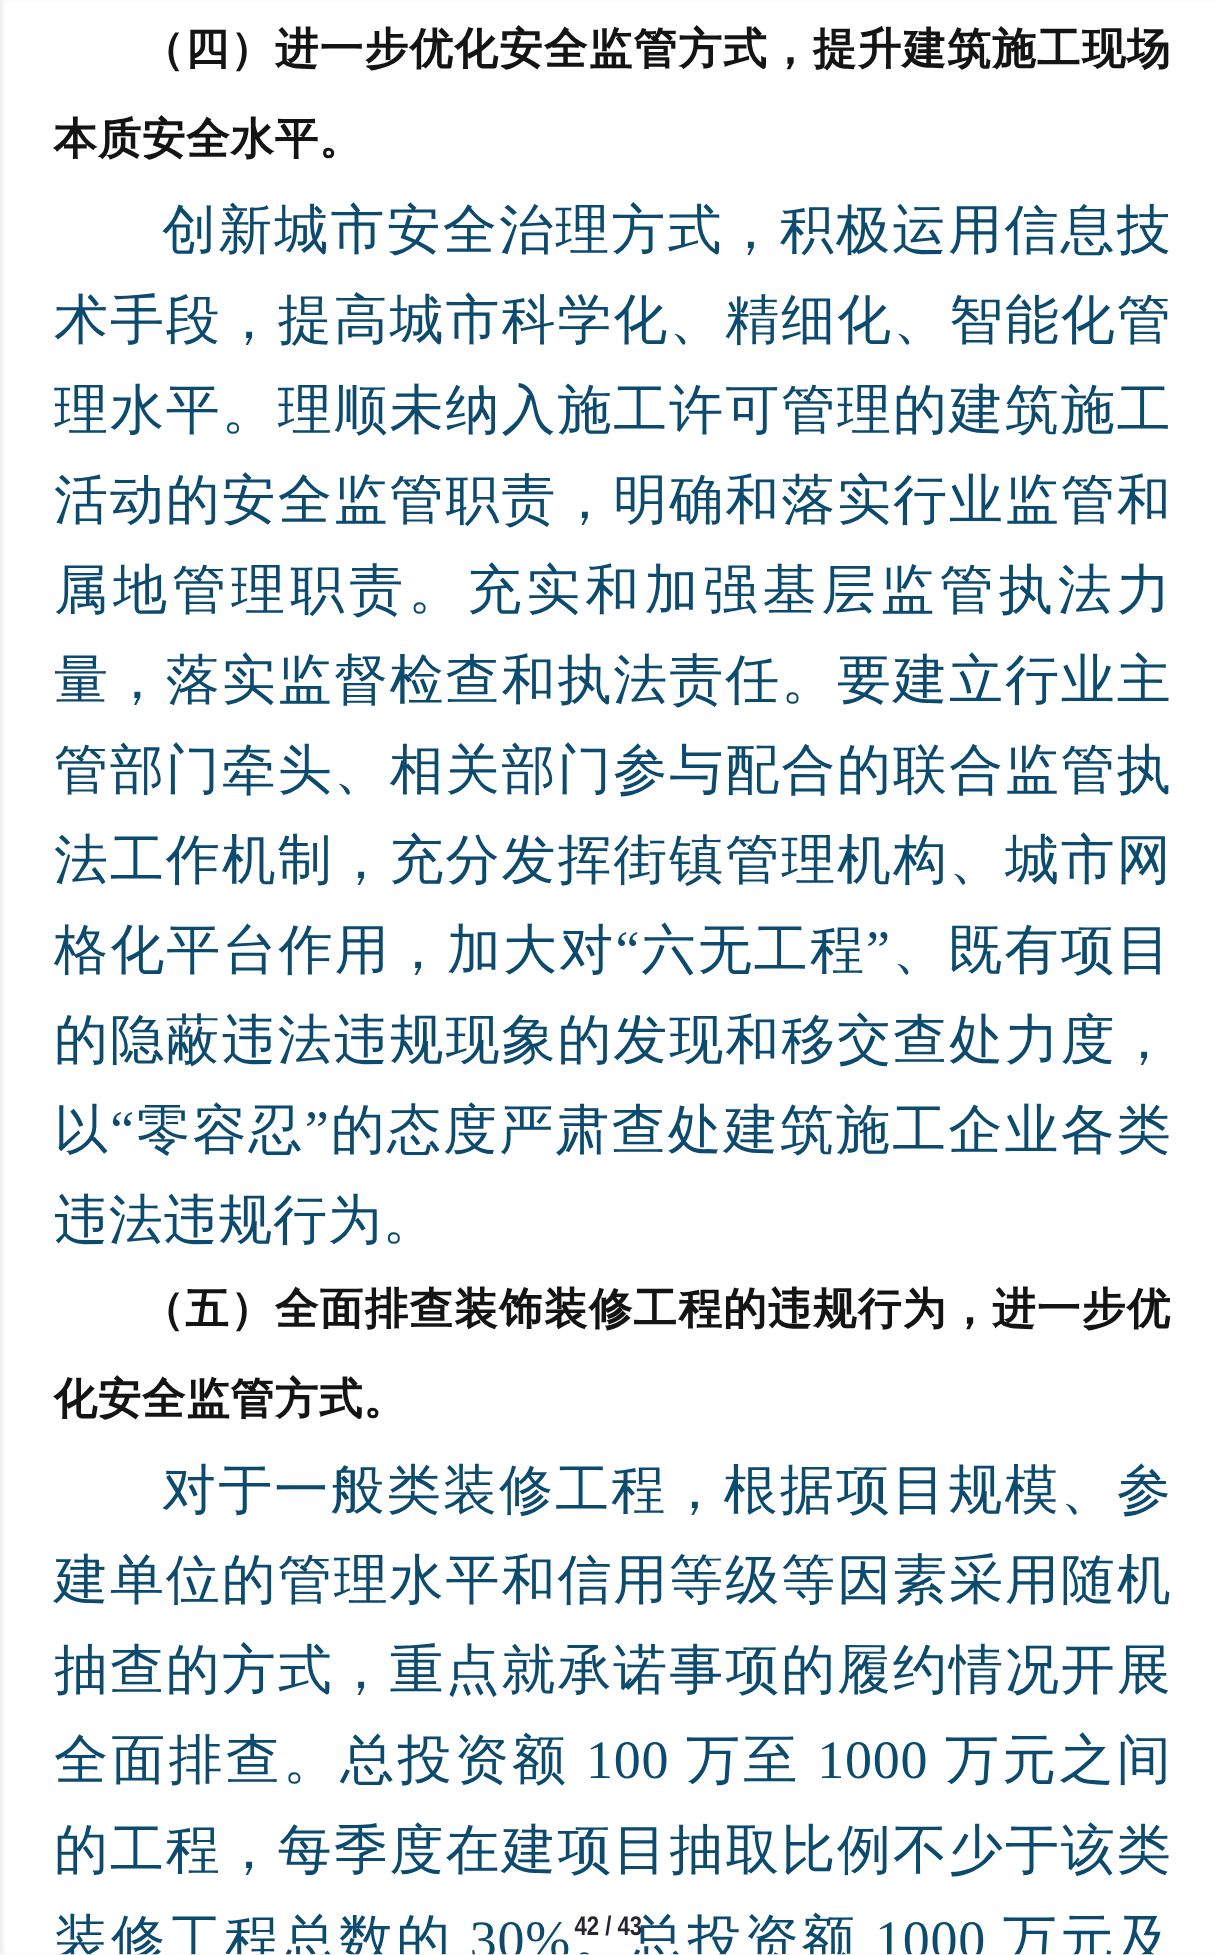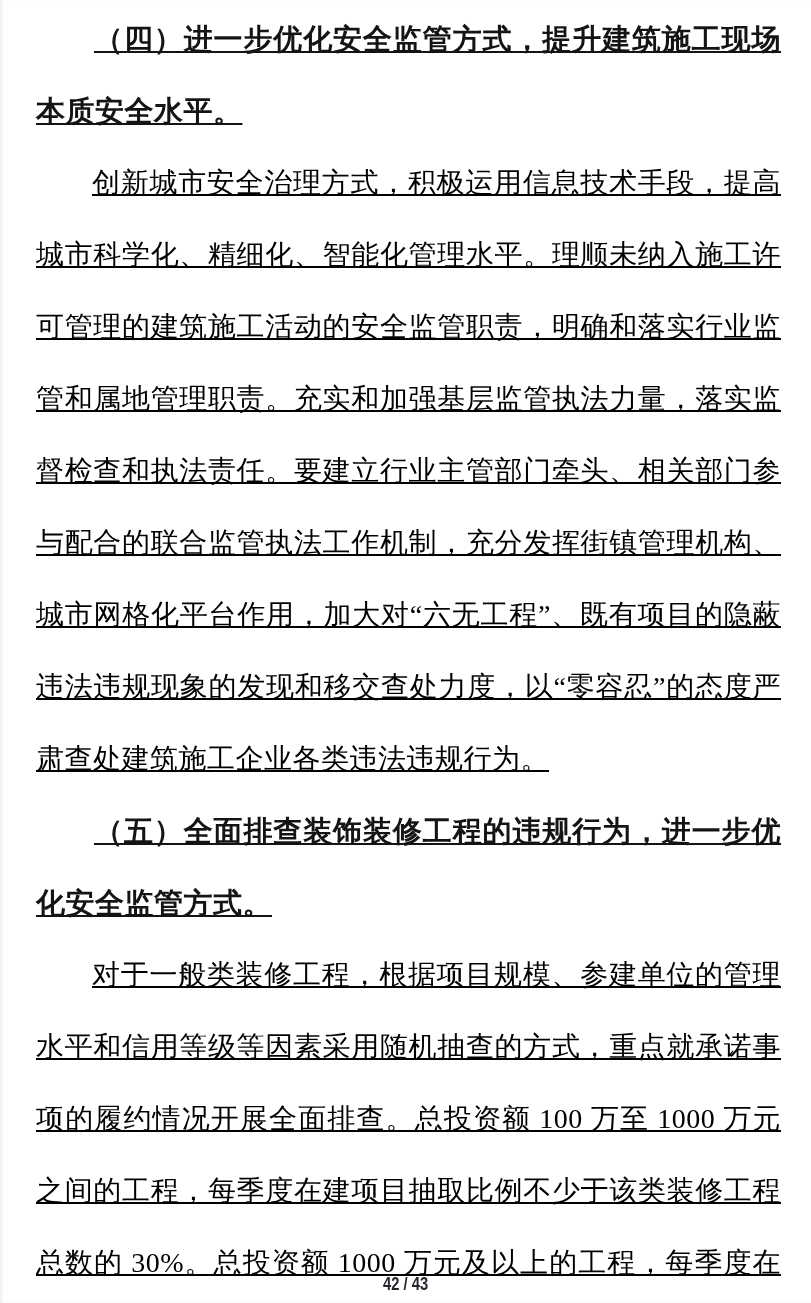--- a/index.html
+++ b/index.html
@@ -21,34 +21,33 @@
     top: 3px;
     left: 36px;
     right: 30px;
   }
   .content p {
     margin: 0;
     padding: 0;
     text-indent: 2em;
     text-align: justify;
     text-justify: inter-ideograph;
-    line-height: 72px;
+    line-height: 60px;
     letter-spacing: 0.5px;
     word-break: break-all;
-    text-decoration: underline;
   }
   .heading {
     font-size: 29px;
     font-weight: bold;
     color: #141414;
   }
   .para {
-    font-size: 28px;
+    font-size: 36px;
     font-weight: normal;
-    color: #000000;
+    color: #0c4a6e;
   }
   .footer {
     position: absolute;
     left: 0;
     right: 0;
     bottom: 8px;
     text-align: center;
   }
   .pagenum {
     display: inline-block;

